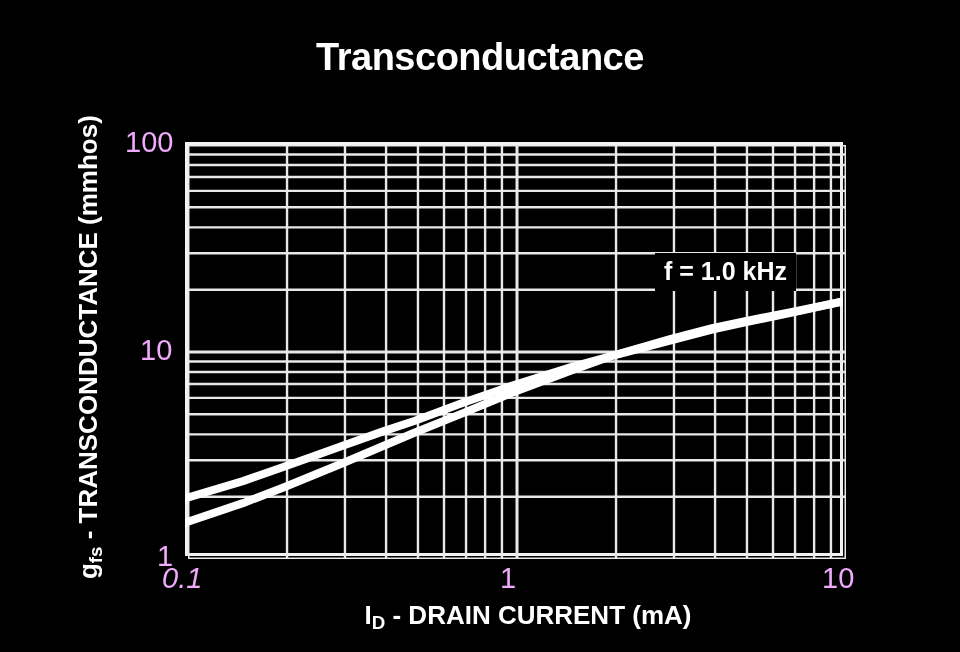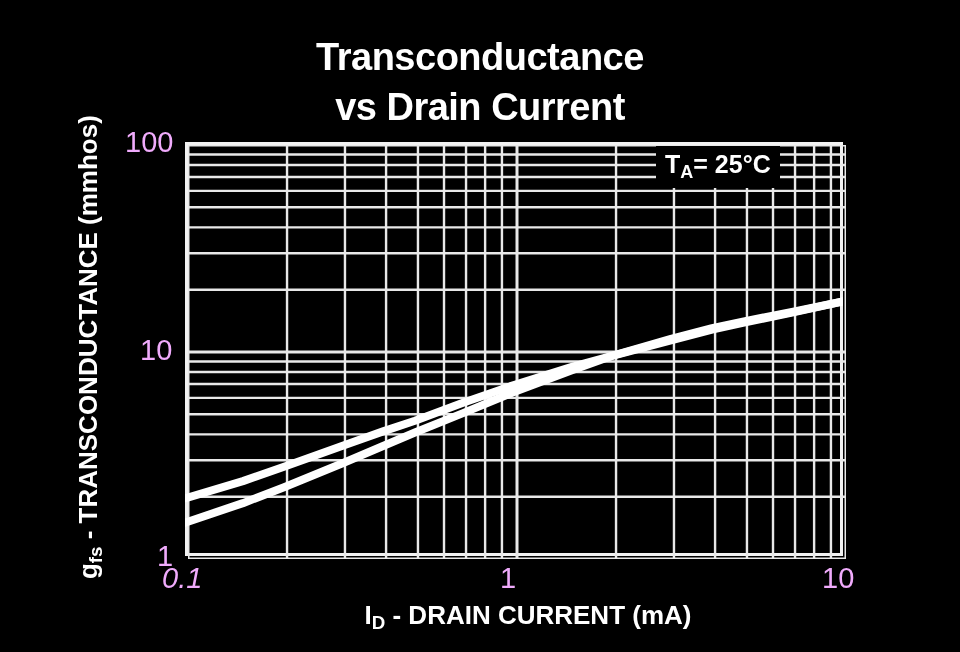--- a/index.html
+++ b/index.html
@@ -120,21 +120,20 @@
     pointer-events: none;
   }
 </style>
 </head>
 <body>
 
 <div id="page">
 
   <div id="chart-title">
     <span class="tline">Transconductance</span>
-    <span class="tline">vs Drain Current</span>
   </div>
 
   <div id="plot-area">
     <svg id="grid-svg" viewBox="0 0 658 414" preserveAspectRatio="none">
       <g id="grid-h" stroke="#e8e8e8" stroke-width="2.4" fill="none">
           <line x1="0" y1="414" x2="658" y2="414" stroke-width="3"></line>
           <line x1="0" y1="351.6867908975559" x2="658" y2="351.6867908975559" stroke-width="2.4"></line>
           <line x1="0" y1="315.23590027302987" x2="658" y2="315.23590027302987" stroke-width="2.4"></line>
           <line x1="0" y1="289.3735817951118" x2="658" y2="289.3735817951118" stroke-width="2.4"></line>
           <line x1="0" y1="269.3132091024441" x2="658" y2="269.3132091024441" stroke-width="2.4"></line>
@@ -187,19 +186,19 @@
   <div class="tick-label" id="ytick-1">1</div>
 
   <div class="tick-label" id="xtick-01">0.1</div>
   <div class="tick-label" id="xtick-1">1</div>
   <div class="tick-label" id="xtick-10">10</div>
 
   <div id="ylabel"><span>g</span><span class="sub">fs</span><span> - TRANSCONDUCTANCE (mmhos)</span></div>
 
   <div id="xlabel"><span>I</span><span class="sub">D</span><span> - DRAIN CURRENT (mA)</span></div>
 
-  <div class="annot" id="annot-ta"><span>T</span><span class="sub">A</span><span>= 25°C</span></div>
-
-
+
+
+  <div class="annot" id="annot-f">f = 1.0 kHz</div>
 
 
 
 </div>
 
 </body></html>

